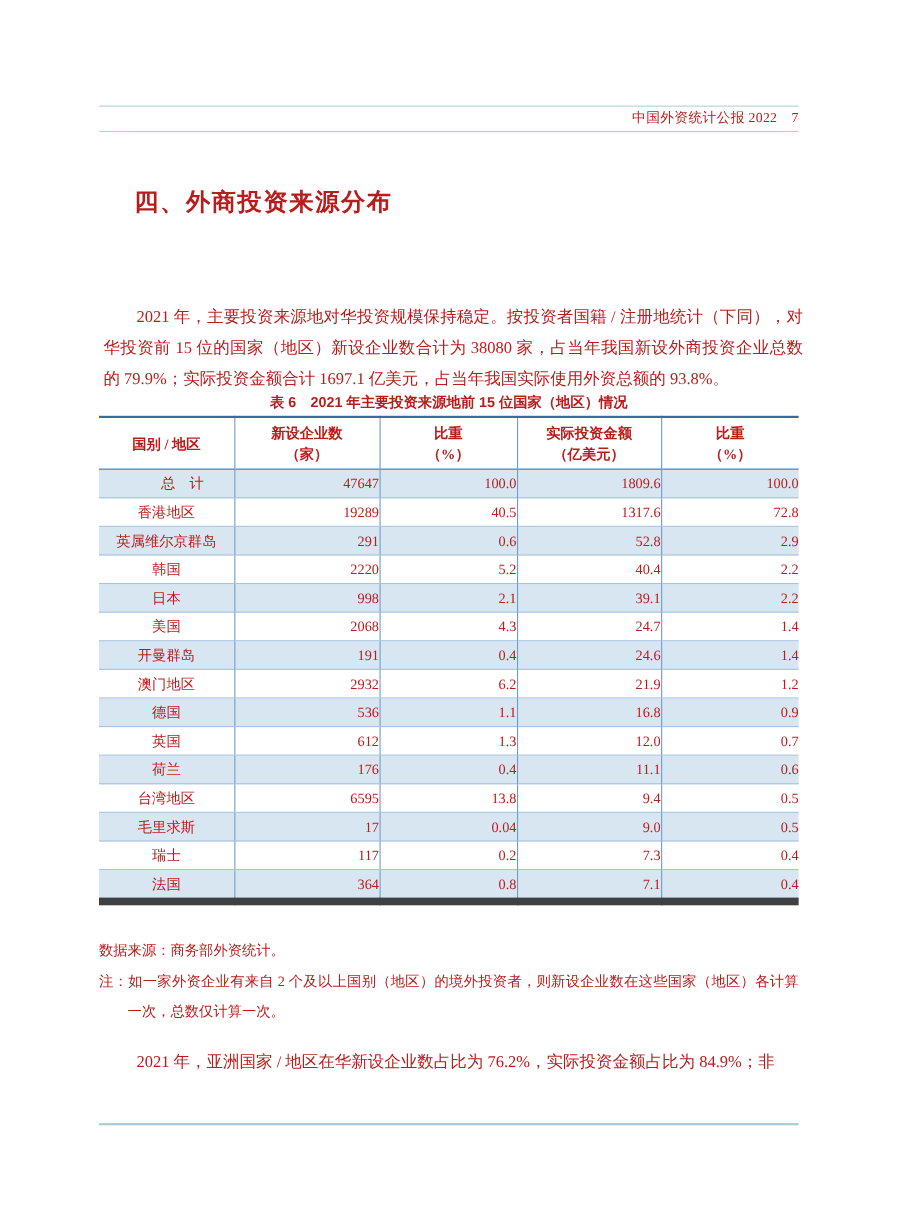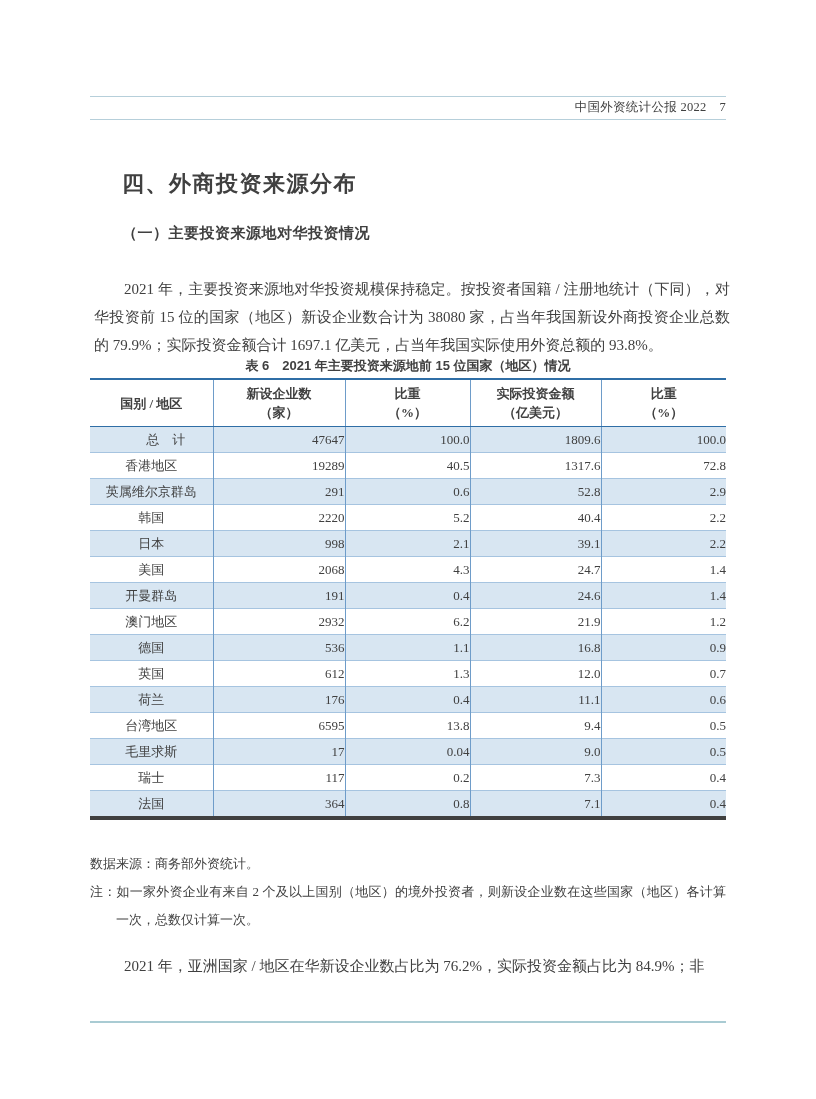--- a/index.html
+++ b/index.html
@@ -2,21 +2,21 @@
 <html><head>
 <meta charset="utf-8">
 <style>
   html, body { margin: 0; padding: 0; }
   body {
     width: 816px; height: 1099px; background: #ffffff;
     font-family: "Liberation Serif", "DejaVu Serif", serif;
   }
   .page {
     position: relative; width: 816px; height: 1099px;
-    background: #ffffff; color: #404040; overflow: hidden;
+    background: #ffffff; color: #b91c1c; overflow: hidden;
   }
   .hrule { position: absolute; left: 90px; width: 636px; background: #b6cfda; }
   #rule-top-1 { top: 96px; height: 1px; }
   #rule-top-2 { top: 119px; height: 1px; }
   #rule-bottom { top: 1021px; height: 2px; background: #a9cbd3; }
   .running-header {
     position: absolute; left: 90px; width: 636px; top: 99px;
     text-align: right; font-size: 12.5px; letter-spacing: 0.3px;
   }
   .doc-title {
@@ -36,21 +36,21 @@
   #para-1 { top: 271px; }
   #para-2 { top: 948px; }
   .table-caption {
     position: absolute; left: 90px; width: 636px; top: 357px; text-align: center;
     font-family: "Liberation Sans", "DejaVu Sans", sans-serif;
     font-size: 13px; font-weight: bold;
   }
   table.stats {
     position: absolute; left: 90px; top: 378px; width: 636px;
     border-collapse: collapse; table-layout: fixed; font-size: 13px;
-    border-top: 2px solid #2f6ea6; border-bottom: 4px solid #404040;
+    border-top: 2px solid #2f6ea6; border-bottom: 7px solid #404040;
   }
   table.stats th {
     font-weight: bold; text-align: center; vertical-align: middle;
     height: 46px; padding: 0; line-height: 19px;
     border-bottom: 1px solid #2f6ea6;
   }
   table.stats td {
     height: 25px; padding: 0; vertical-align: middle;
     border-top: 1px solid #a6c4e0;
   }
@@ -72,21 +72,20 @@
 </head>
 <body>
 
 <div class="page">
 
   <div class="hrule" id="rule-top-1"></div>
   <div class="running-header">中国外资统计公报 2022　7</div>
   <div class="hrule" id="rule-top-2"></div>
 
   <h1 class="doc-title">四、外商投资来源分布</h1>
-  <h2 class="doc-subtitle">（一）主要投资来源地对华投资情况</h2>
 
   <p class="para" id="para-1">2021 年，主要投资来源地对华投资规模保持稳定。按投资者国籍 / 注册地统计（下同），对华投资前 15 位的国家（地区）新设企业数合计为 38080 家，占当年我国新设外商投资企业总数的 79.9%；实际投资金额合计 1697.1 亿美元，占当年我国实际使用外资总额的 93.8%。</p>
 
   <div class="table-caption">表 6　2021 年主要投资来源地前 15 位国家（地区）情况</div>
 
   <table class="stats">
     <colgroup>
       <col style="width:123px">
         <col style="width:132px">
         <col style="width:125px">

